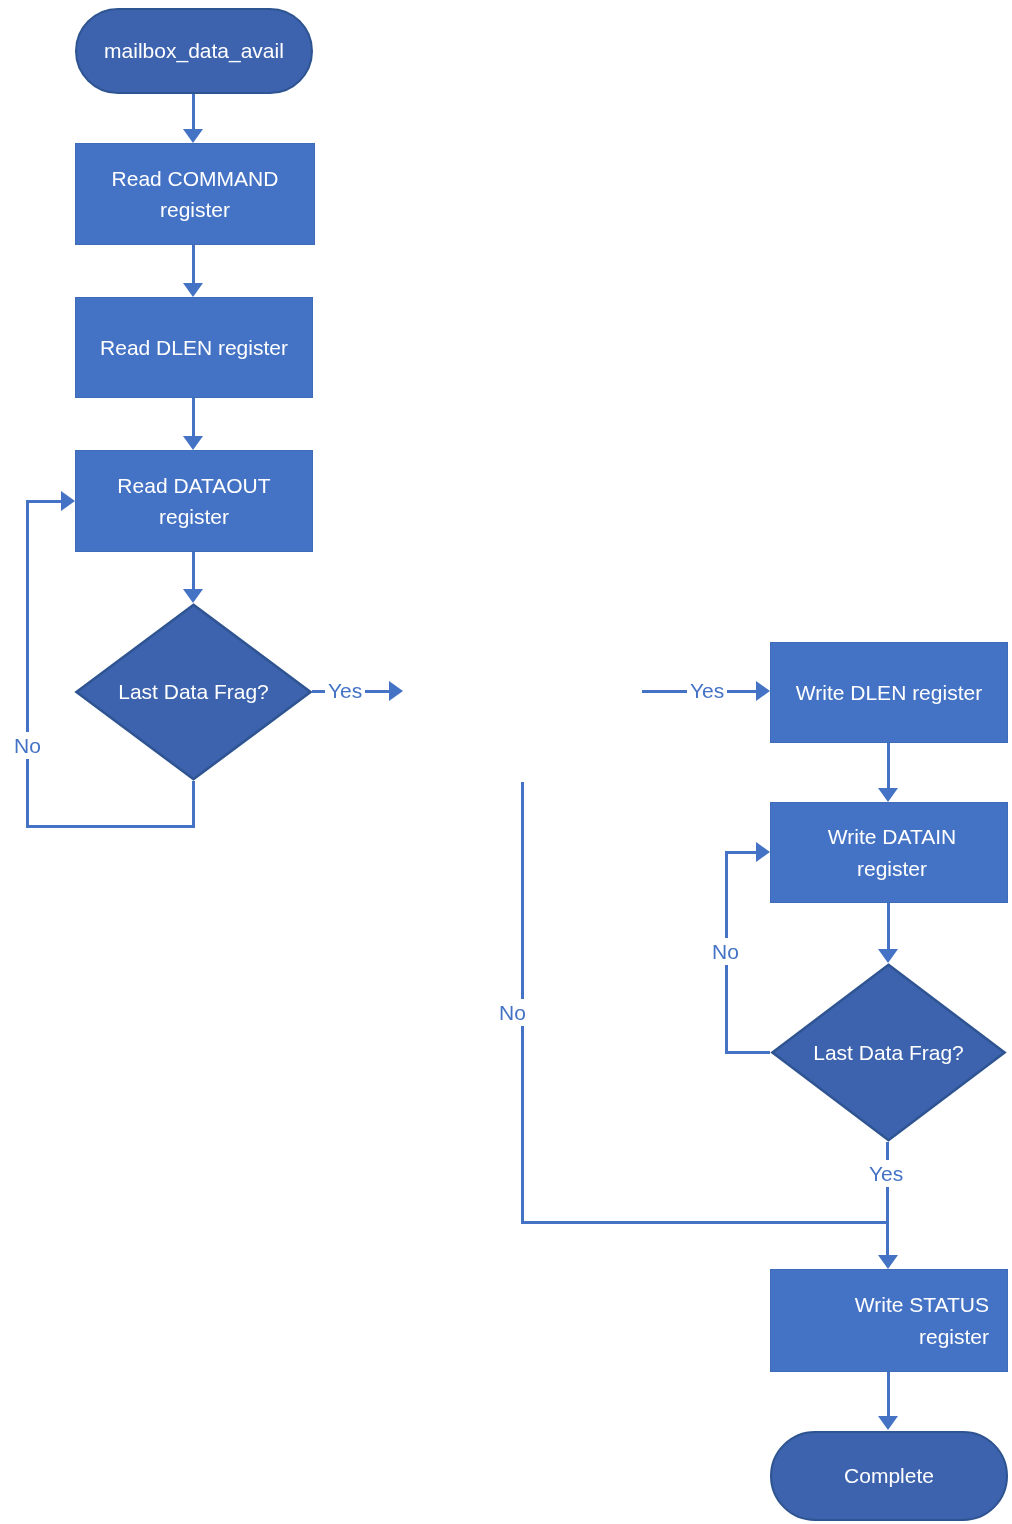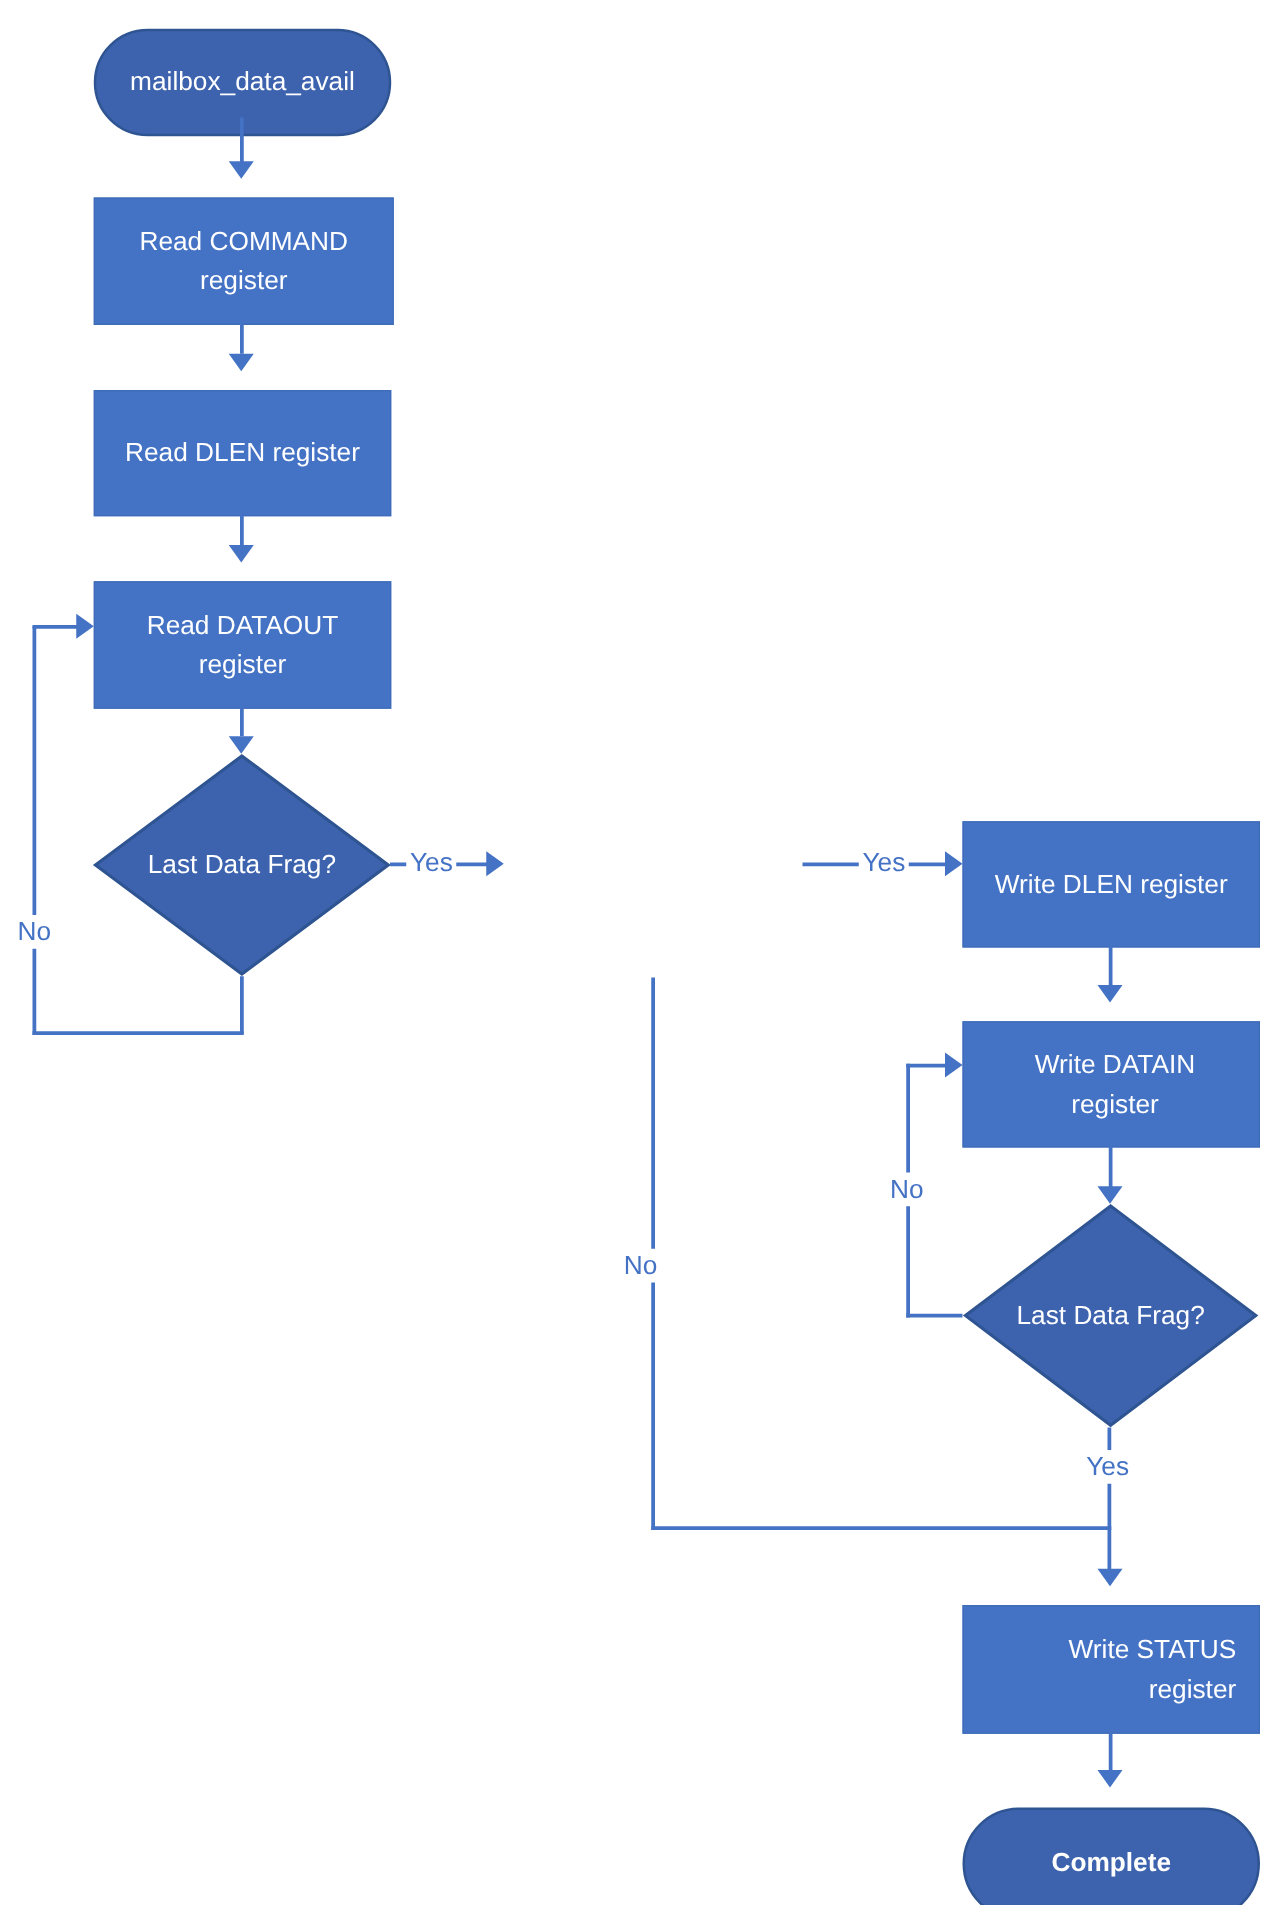--- a/index.html
+++ b/index.html
@@ -16,21 +16,20 @@
     width:1012px;height:1524px;position:relative;overflow:hidden;
     font-family:"Liberation Sans",sans-serif;
   }
   .canvas{position:absolute;left:0;top:0;width:1012px;height:1524px;}
 
   
   .node{
     position:absolute;display:flex;align-items:center;justify-content:center;
     text-align:center;color:var(--node-text);font-size:21px;line-height:1.5;
     padding:2px 18px;
-    margin-top:15px;
   }
   .rect{
     background:var(--process-fill);
     border:1.5px solid var(--process-border);
   }
   .pill{
     background:var(--decision-fill);
     border:2.5px solid var(--decision-border);
     border-radius:46px;
   }
@@ -103,21 +102,21 @@
     <svg viewBox="0 0 100 100" preserveAspectRatio="none">
       <polygon points="50,1 99,50 50,99 1,50" fill="#3D63AE"></polygon>
     </svg>
     <div class="diamond-label">Last Data Frag?</div>
   </div>
 
   <div class="node rect" style="left:770px;top:1269px;width:238px;height:103px;text-align:right;">
     <span>Write STATUS register</span>
   </div>
 
-  <div class="node pill" style="left:770px;top:1431px;width:238px;height:90px;font-weight:bold;">
+  <div class="node pill" style="left:770px;top:1431px;width:238px;height:90px;">
     <span>Complete</span>
   </div>
 
   <div class="vline" style="left:192px;top:94px;height:36px;"></div>
   <div class="arrow-down" style="left:183px;top:129px;"></div>
 
   <div class="vline" style="left:192px;top:245px;height:38px;"></div>
   <div class="arrow-down" style="left:183px;top:283px;"></div>
 
   <div class="vline" style="left:192px;top:398px;height:38px;"></div>

